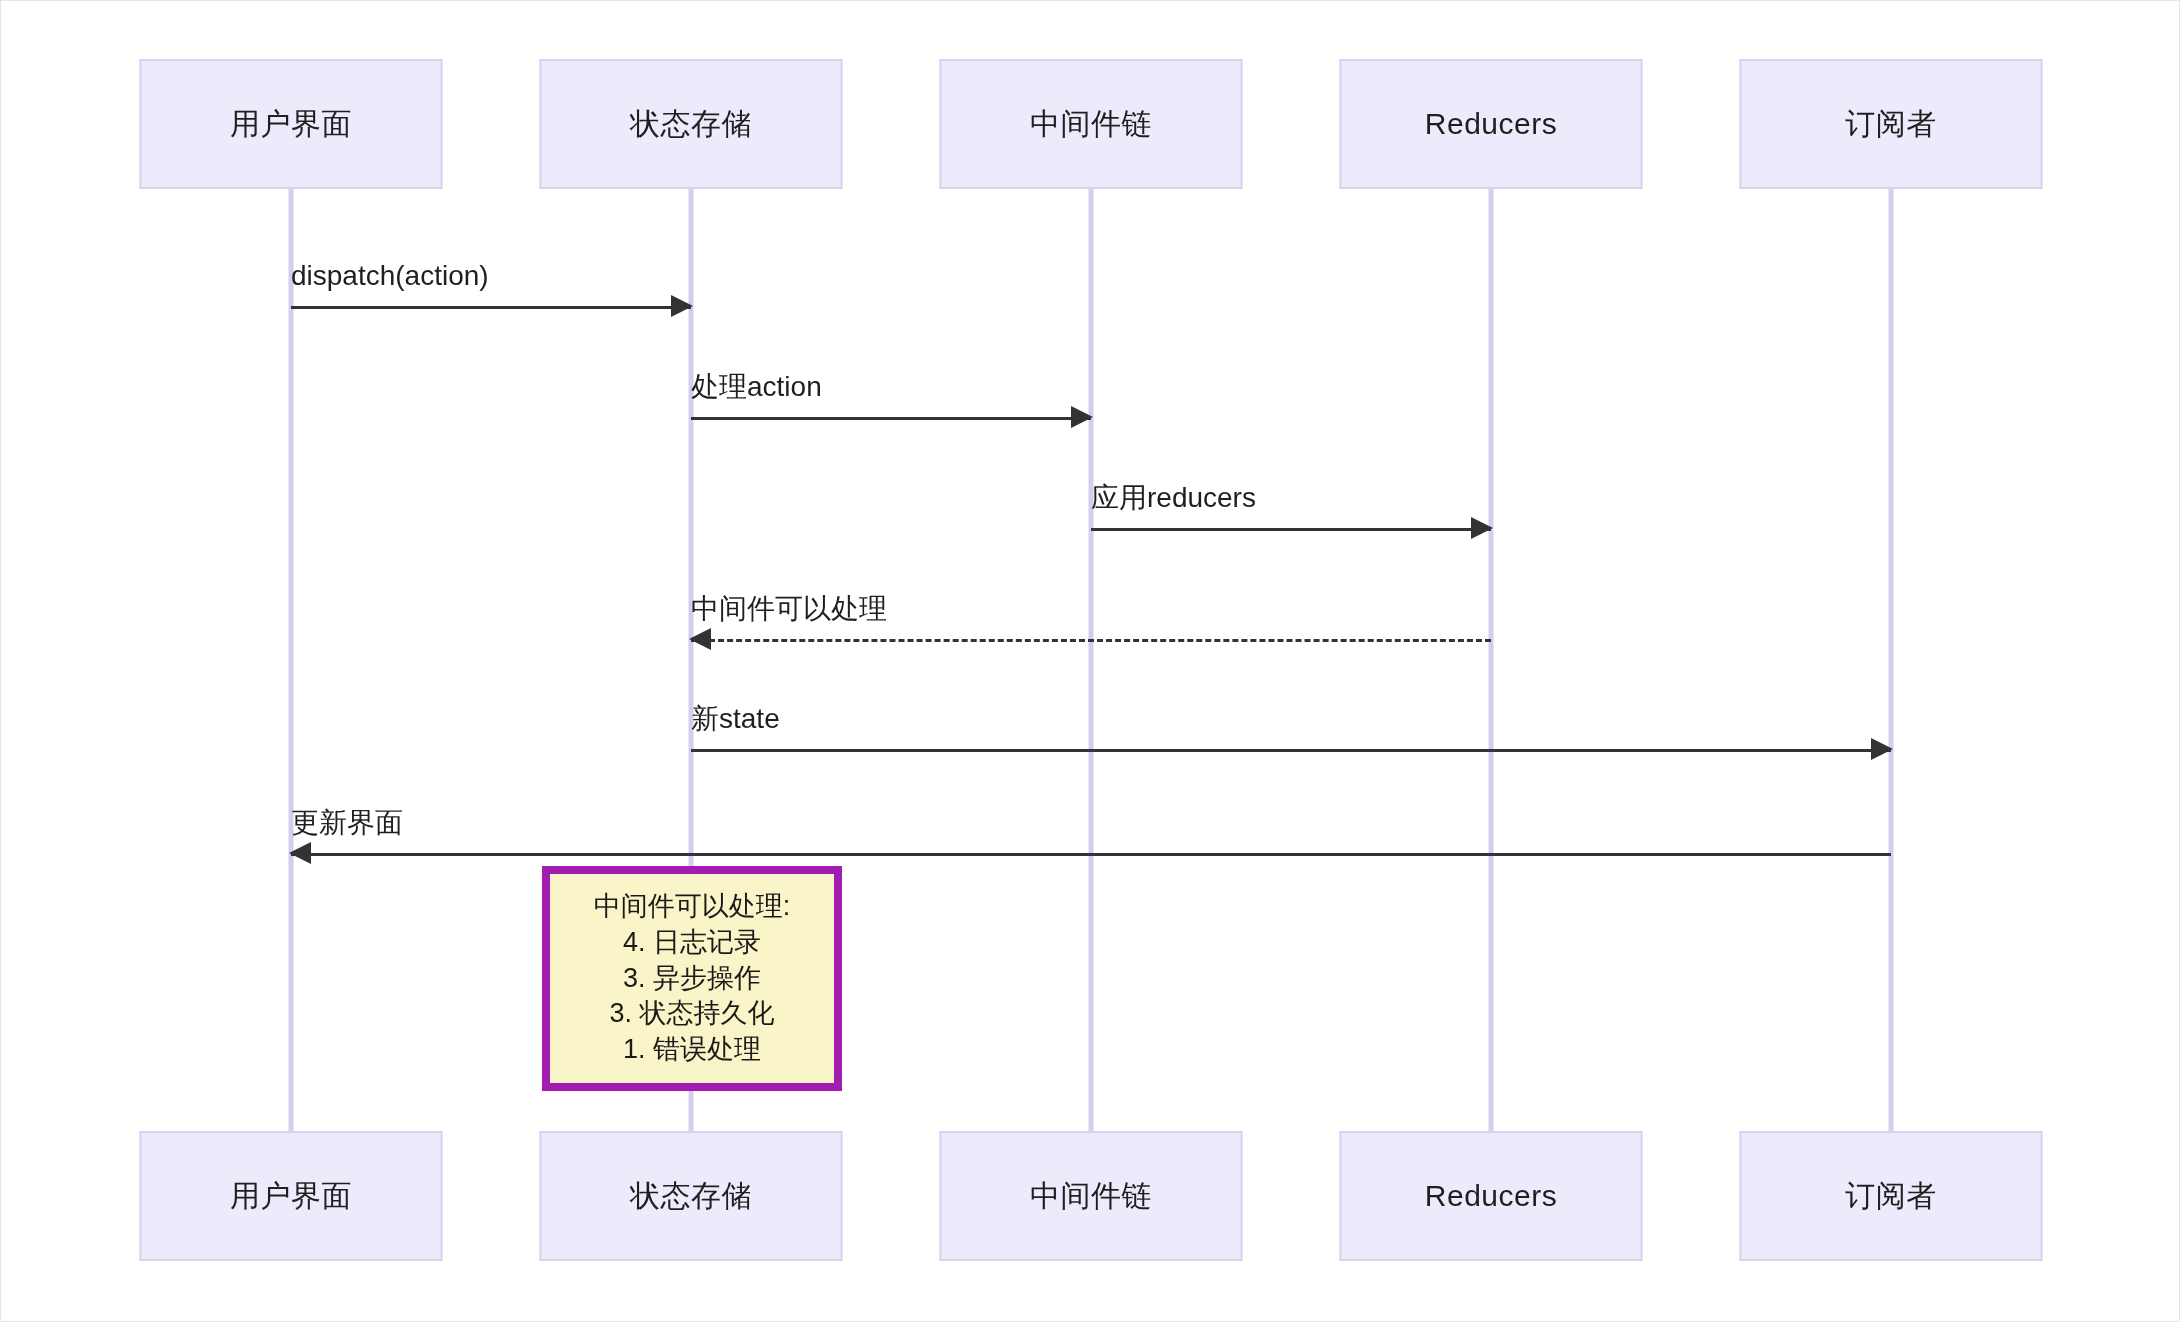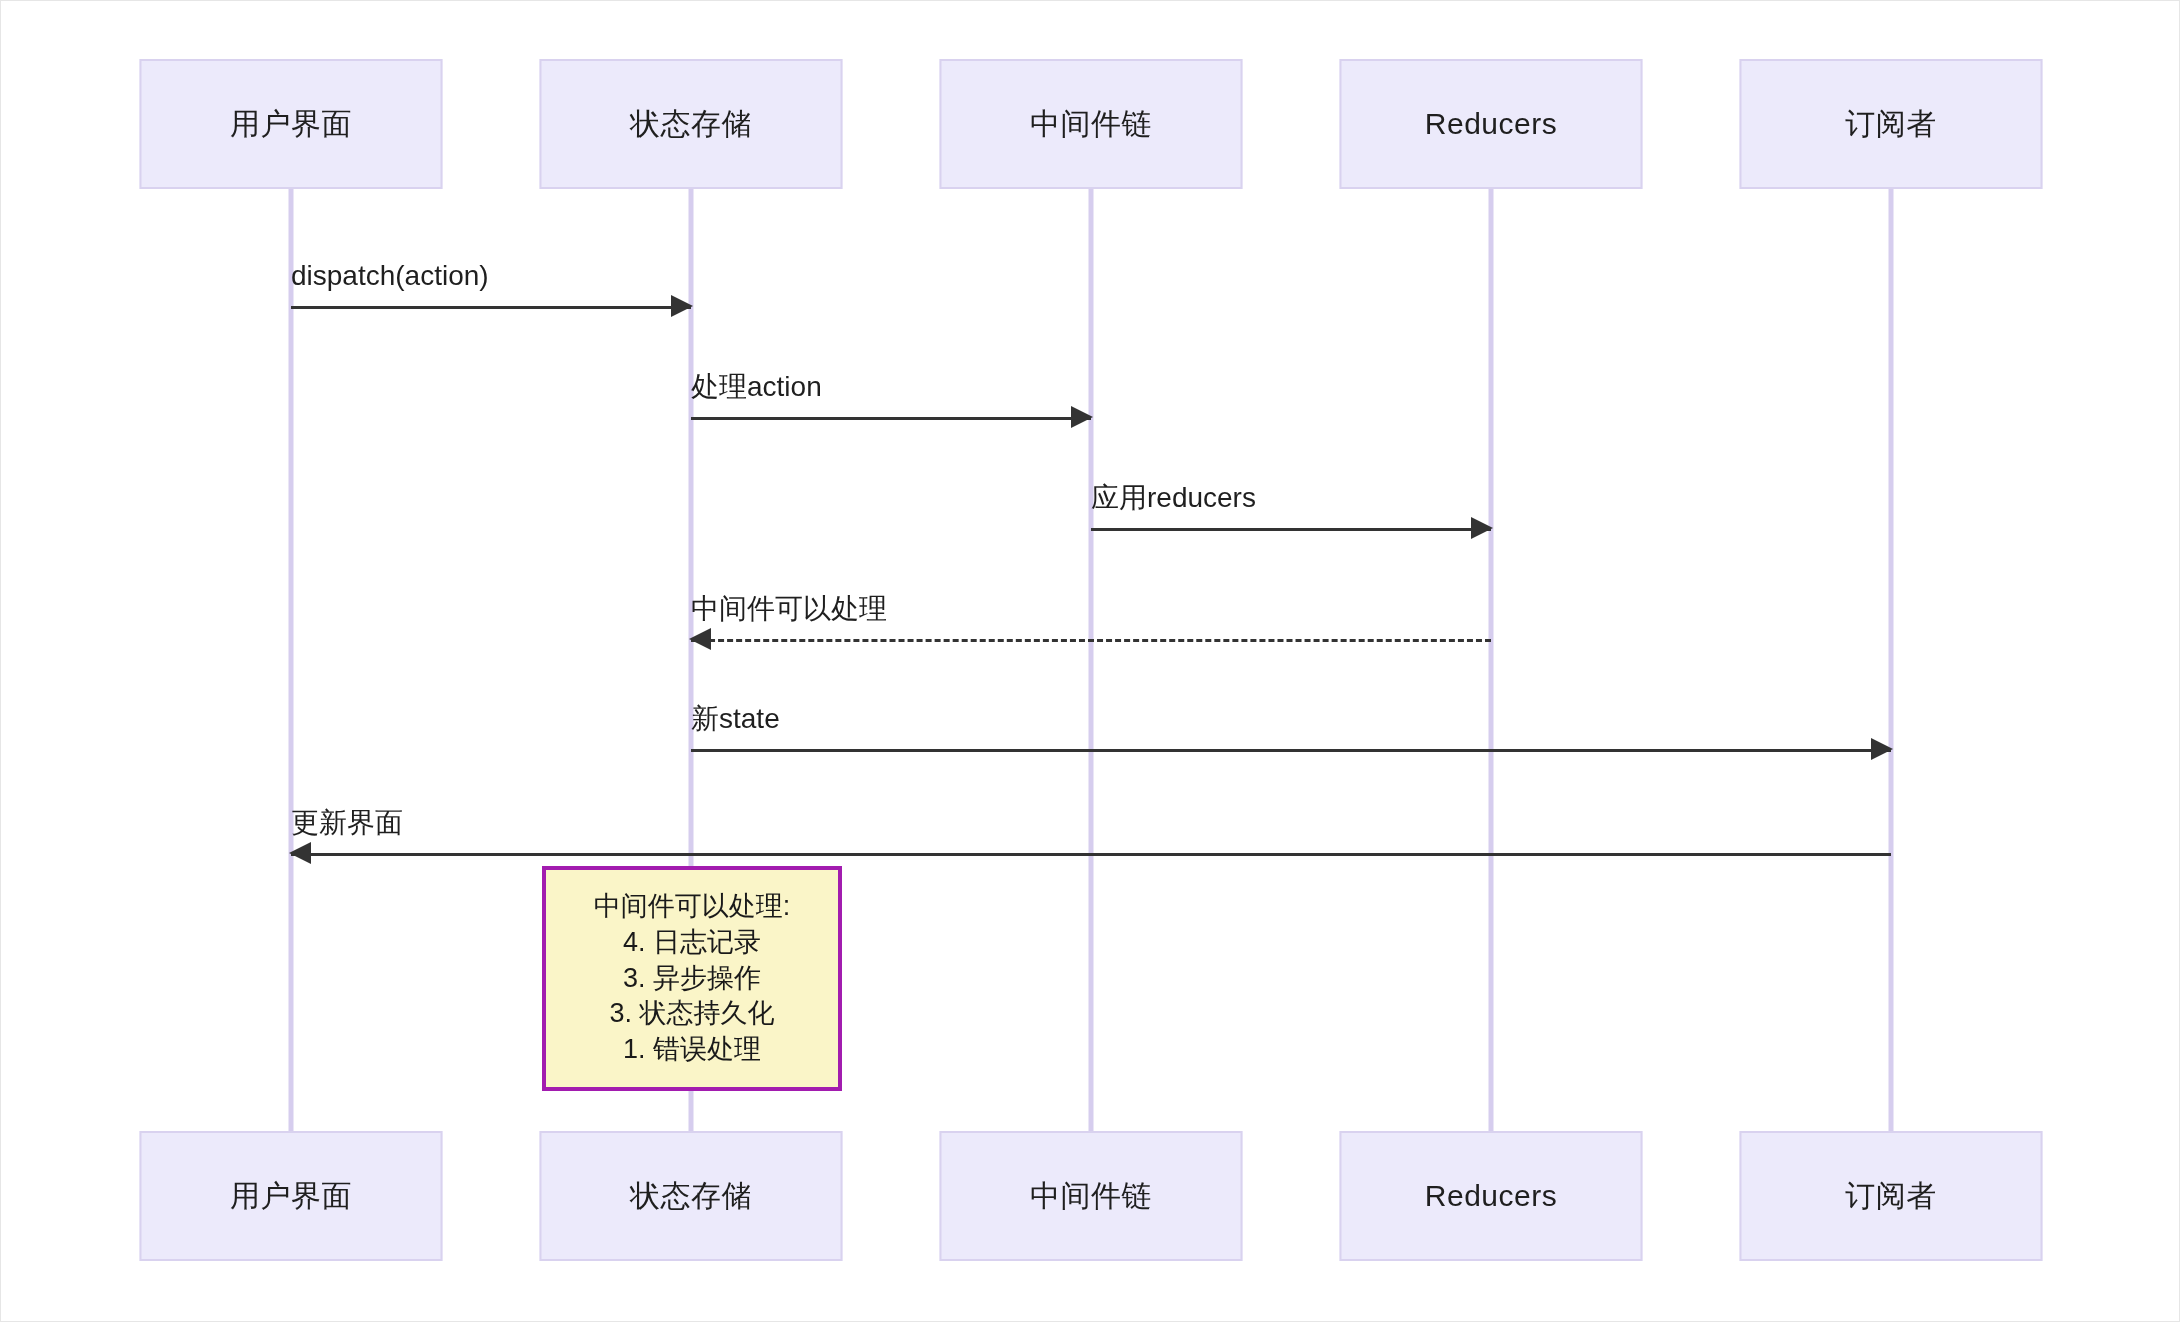--- a/index.html
+++ b/index.html
@@ -85,21 +85,21 @@
     bottom: 14px;
     font-size: 28px;
     color: #1f1f1f;
     white-space: nowrap;
     line-height: 1.1;
   }
   
   .note {
     position: absolute;
     background: #FAF5C8;
-    border: 4px solid #a21caf;
+    border: 8px solid #a21caf;
     box-sizing: border-box;
     display: flex;
     flex-direction: column;
     align-items: center;
     justify-content: center;
   }
   .note-line {
     font-size: 27px;
     color: #1a1a1a;
     line-height: 1.32;

